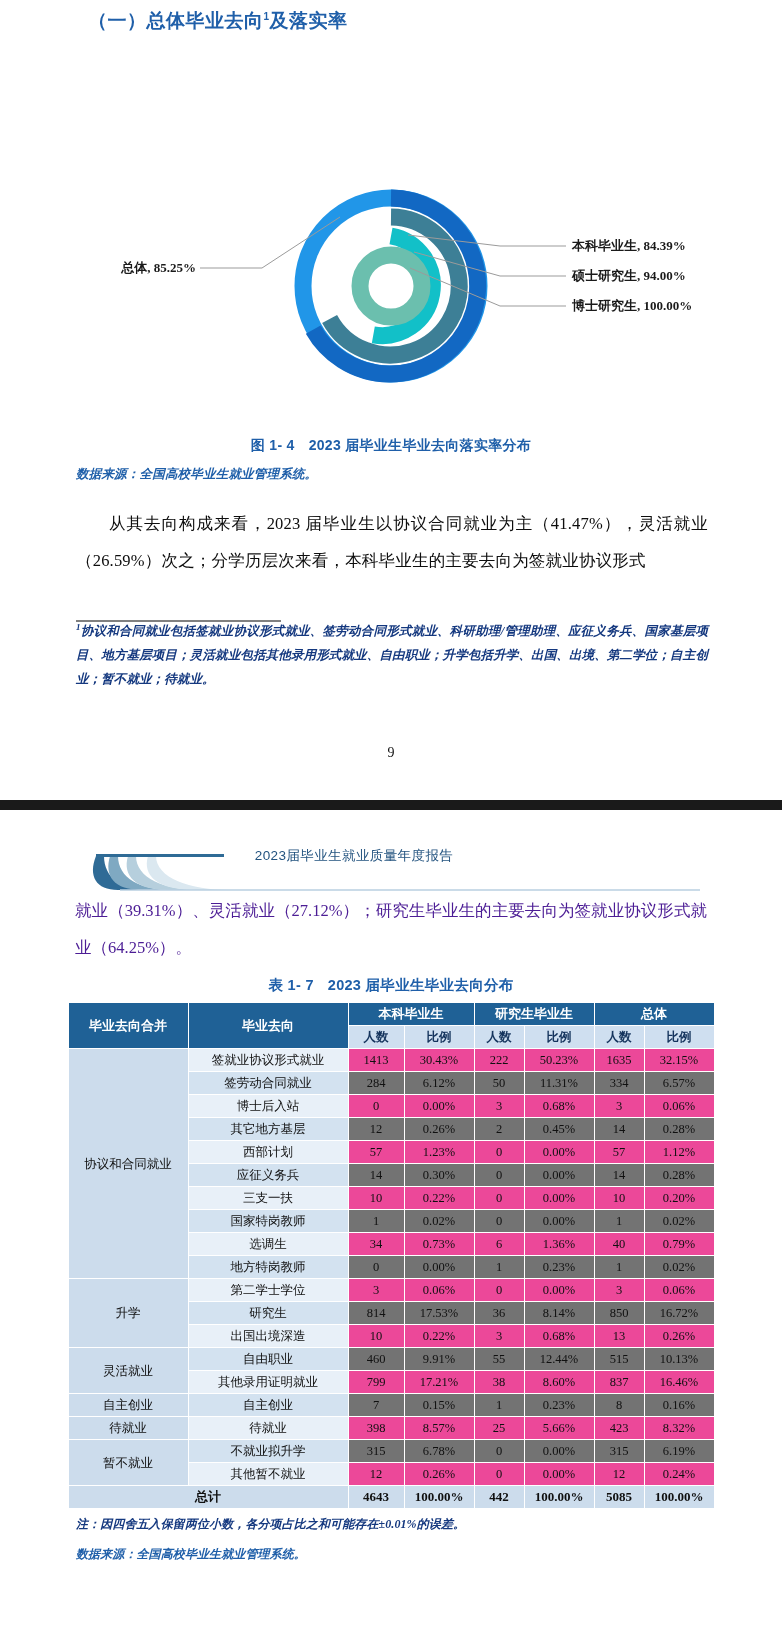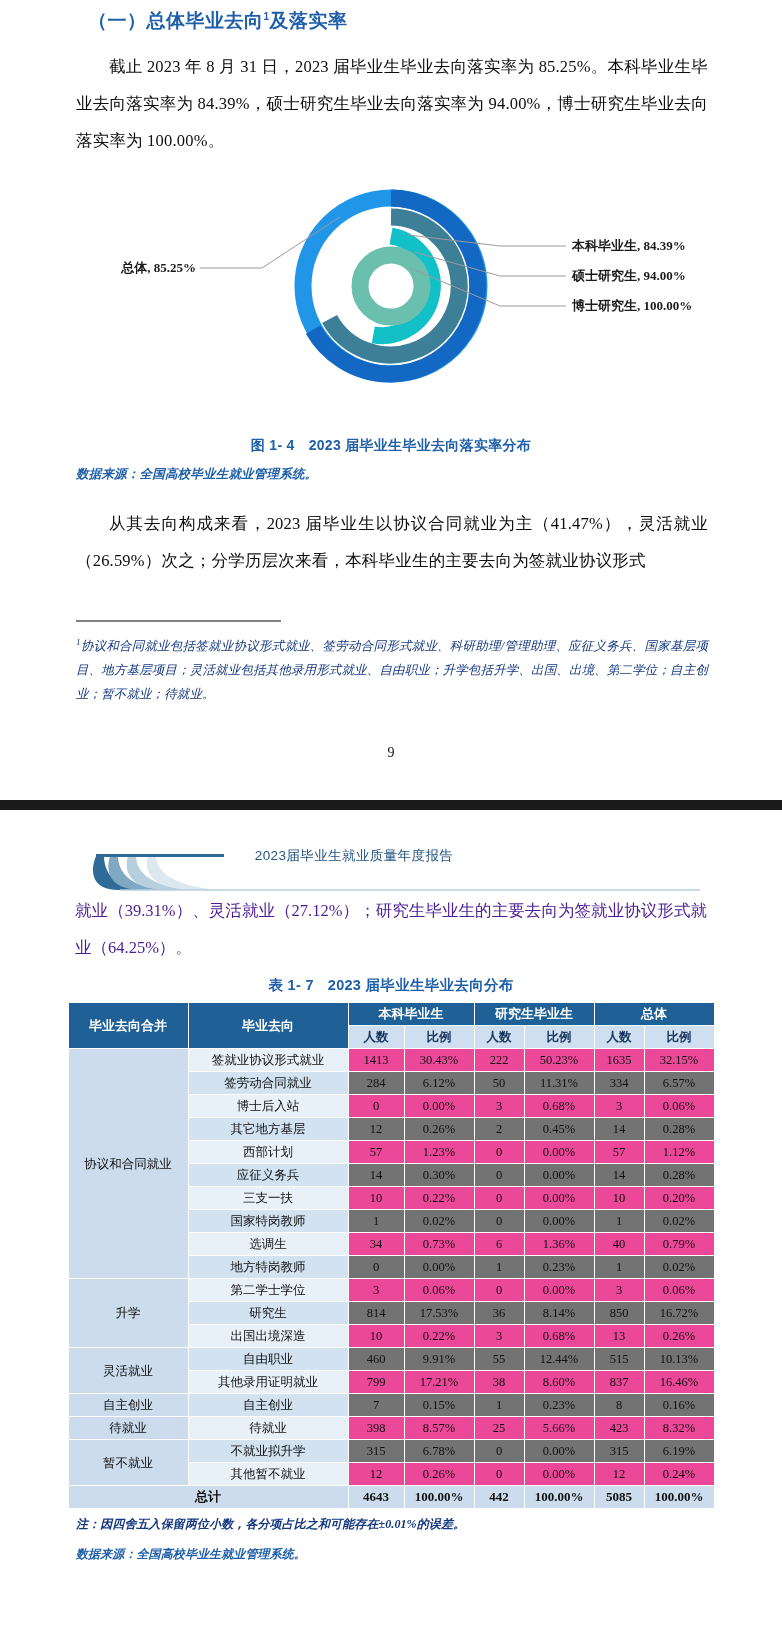--- a/index.html
+++ b/index.html
@@ -95,25 +95,25 @@
     position: absolute;
     left: 76px;
     top: 620px;
     width: 205px;
     height: 2px;
     background: #808080;
   }
   .footnote {
     position: absolute;
     left: 76px;
-    top: 630px;
+    top: 615px;
     width: 632px;
     font-family: "Liberation Serif", serif;
     font-style: italic;
-    font-weight: normal;
+    font-weight: bold;
     font-size: 12.5px;
     line-height: 24px;
     color: #14387f;
     text-align: justify;
     letter-spacing: 0.1px;
   }
   .footnote sup { font-size: 9px; }
 
   .page-number {
     position: absolute;
@@ -219,21 +219,20 @@
 </style>
 </head>
 <body>
 
 <div class="page page-one">
 
   <div class="section-title">
     <span>（一）总体毕业去向</span><sup>1</sup><span>及落实率</span>
   </div>
 
-  <div class="body-par indent" style="top:48px;">截止 2023 年 8 月 31 日，2023 届毕业生毕业去向落实率为 85.25%。本科毕业生毕业去向落实率为 84.39%，硕士研究生毕业去向落实率为 94.00%，博士研究生毕业去向落实率为 100.00%。</div>
 
   <div class="chart-wrap">
     <svg class="chart-svg" width="782" height="250" viewBox="0 0 782 250">
       <g>
 
         <circle cx="391" cy="108" r="88" fill="none" stroke="#2196e8" stroke-width="17"></circle>
         <path d="M 391 20 A 88 88 0 1 1 313.2 151.6" fill="none" stroke="#1268c3" stroke-width="17" stroke-linecap="butt"></path>
 
         <circle cx="391" cy="108" r="69" fill="none" stroke="#ffffff" stroke-width="17"></circle>
         <path d="M 391 39 A 69 69 0 1 1 329.6 141.0" fill="none" stroke="#3d7f96" stroke-width="17" stroke-linecap="butt"></path>

